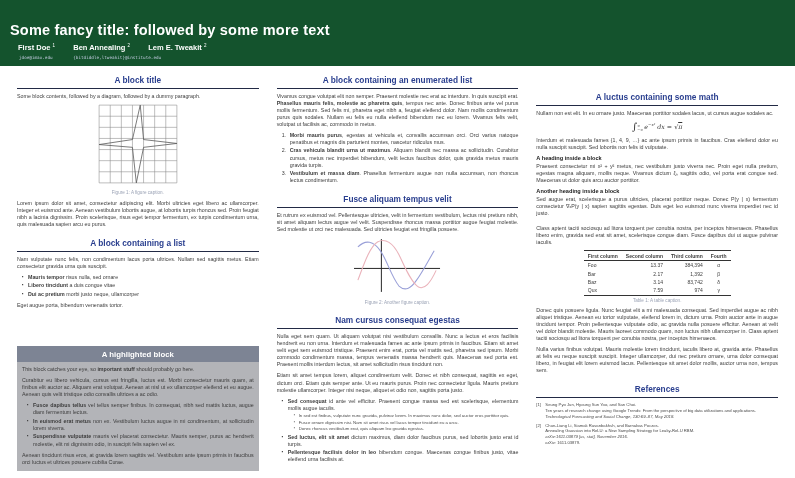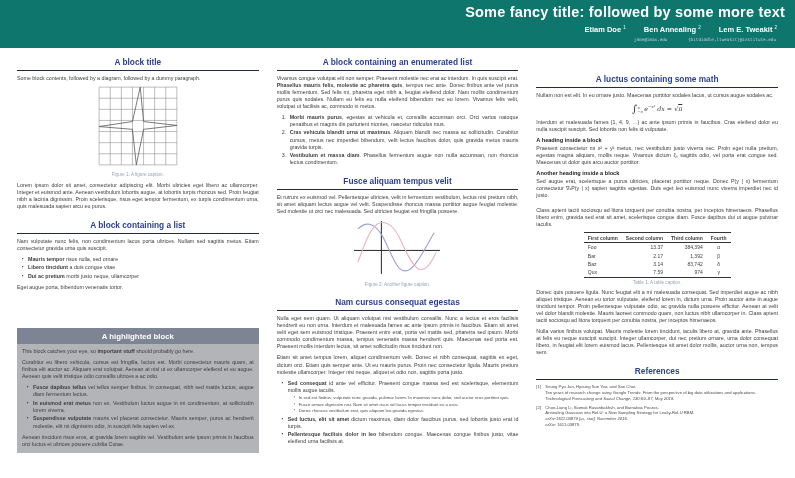--- a/index.html
+++ b/index.html
@@ -2,21 +2,21 @@
 <html><head>
 <meta charset="utf-8">
 <style>
   * { margin:0; padding:0; box-sizing:border-box; }
   html,body { background:#e8e8e8; }
   .poster {
     position:relative; width:795px; height:478px; background:#ffffff;
     overflow:hidden; font-family:"Liberation Sans", sans-serif; margin:0 auto;
   }
   
-  .header { background:#0f766e; color:#fff; text-align:right; padding:4px 10px 6px; }
+  .header { background:#14532d; color:#fff; text-align:left; padding:22px 10px 6px; }
   .title  { font-size:14.5px; font-weight:bold; letter-spacing:.2px; }
   .authors { font-size:7.5px; font-weight:600; margin-top:4px; }
   .authors .name { margin:0 8px; }
   .authors sup { font-size:4.5px; font-weight:400; }
   .emails { font-size:4.3px; font-family:"DejaVu Sans Mono", monospace; color:#c3cbe0; margin-top:3px; }
   .emails span { margin:0 9px; }
   
   .cols { display:flex; gap:18px; padding:6px 17px 0; align-items:center; }
   .col  { flex:1; min-width:0; }
   .block { margin-bottom:7px; }
@@ -70,21 +70,21 @@
   .reftext span, .reftext i { display:block; text-align:left; }
 </style>
 </head>
 <body>
 
 <div class="poster">
 
   <div class="header">
     <div class="title">Some fancy title: followed by some more text</div>
     <div class="authors">
-      <span class="name"><span>Etiam Doe</span> <sup>1</sup></span>
+      <span class="name"><span>First Doe</span> <sup>1</sup></span>
       <span class="name"><span>Ben Annealing</span> <sup>2</sup></span>
       <span class="name"><span>Lem E. Tweakit</span> <sup>2</sup></span>
     </div>
     <div class="emails">
       <span>jdoe@imax.edu</span>
       <span>{bitdiddle,ltweakit}@institute.edu</span>
     </div>
   </div>
 
   <div class="cols">

